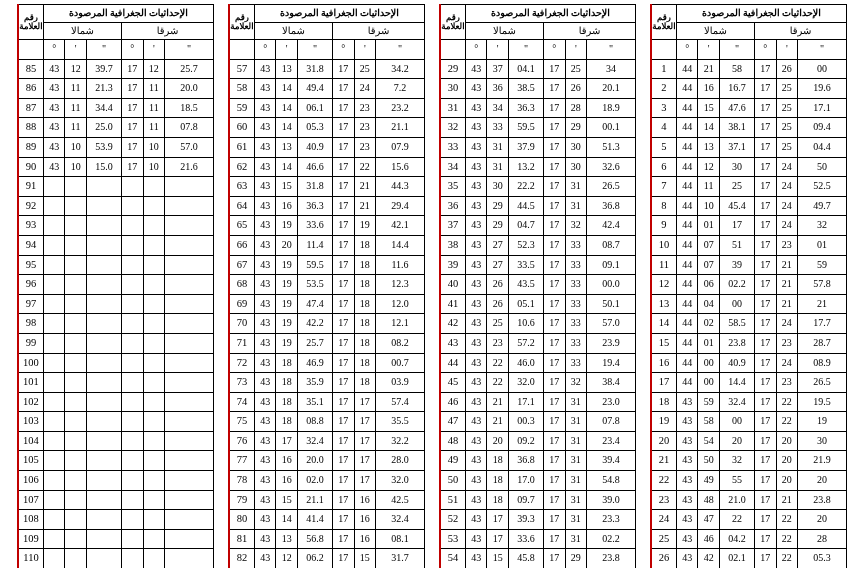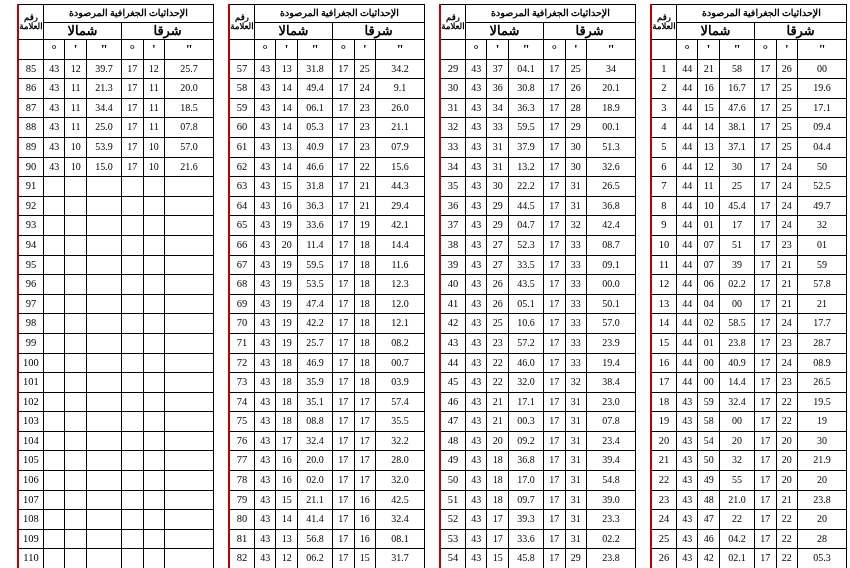--- a/index.html
+++ b/index.html
@@ -40,24 +40,24 @@
     font-family:"Liberation Serif", serif;
   }
   .hdr-title{
     font-size:9.5px;
     height:17px;
     line-height:17px;
     font-weight:bold;
     direction:rtl;
   }
   .hdr-sub{
-    font-size:13px;
+    font-size:10px;
     height:16px;
     line-height:16px;
-    font-weight:bold;
+    font-weight:normal;
   }
   .idcell{
     font-size:10.5px;
   }
   .id-head{
     font-size:8.5px;
     line-height:9px;
     direction:rtl;
   }
   
@@ -381,21 +381,21 @@
             <td>37</td>
             <td>04.1</td>
             <td>17</td>
             <td>25</td>
             <td>34</td>
           </tr>
           <tr>
             <td class="idcell redline">30</td>
             <td>43</td>
             <td>36</td>
-            <td>30.8</td>
+            <td>38.5</td>
             <td>17</td>
             <td>26</td>
             <td>20.1</td>
           </tr>
           <tr>
             <td class="idcell redline">31</td>
             <td>43</td>
             <td>34</td>
             <td>36.3</td>
             <td>17</td>
@@ -652,30 +652,30 @@
             <td>25</td>
             <td>34.2</td>
           </tr>
           <tr>
             <td class="idcell redline">58</td>
             <td>43</td>
             <td>14</td>
             <td>49.4</td>
             <td>17</td>
             <td>24</td>
-            <td>9.1</td>
+            <td>7.2</td>
           </tr>
           <tr>
             <td class="idcell redline">59</td>
             <td>43</td>
             <td>14</td>
             <td>06.1</td>
             <td>17</td>
             <td>23</td>
-            <td>26.0</td>
+            <td>23.2</td>
           </tr>
           <tr>
             <td class="idcell redline">60</td>
             <td>43</td>
             <td>14</td>
             <td>05.3</td>
             <td>17</td>
             <td>23</td>
             <td>21.1</td>
           </tr>

